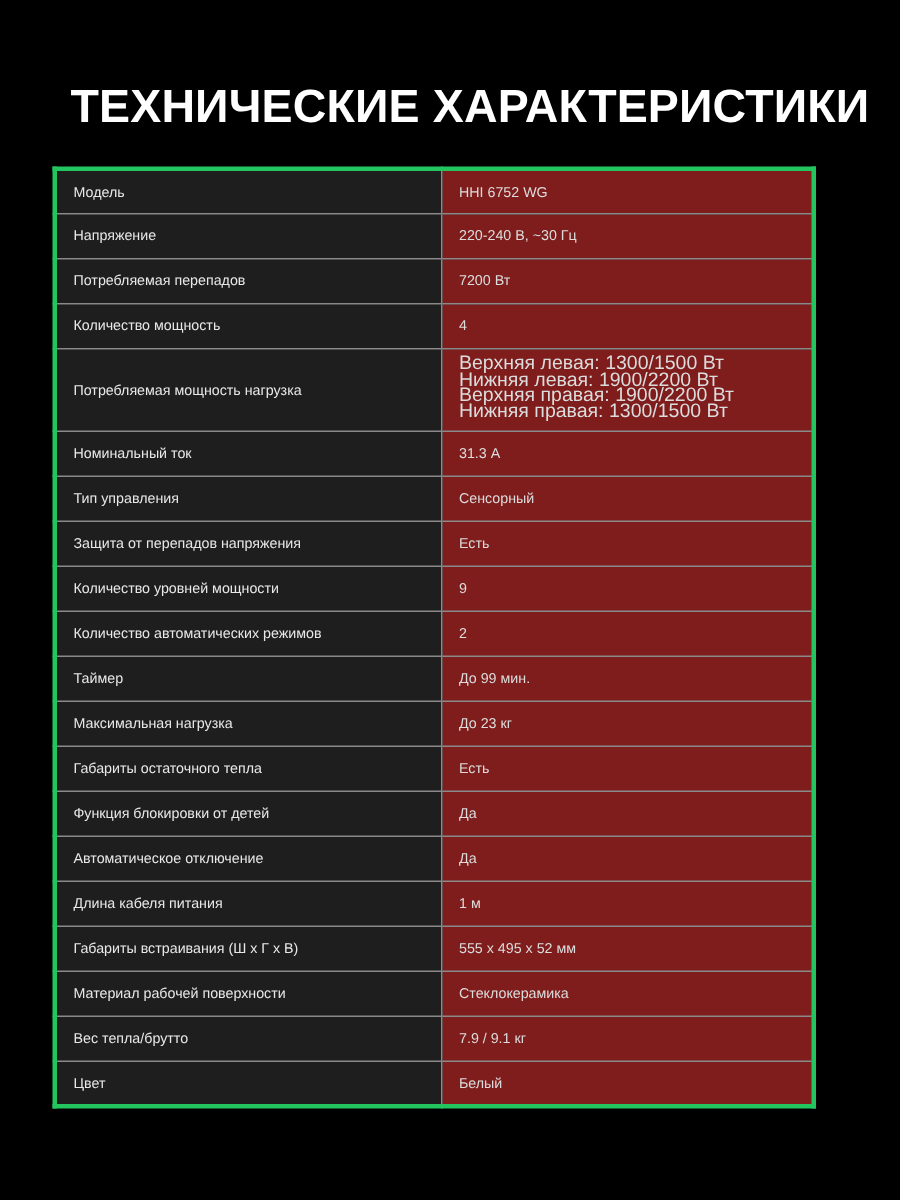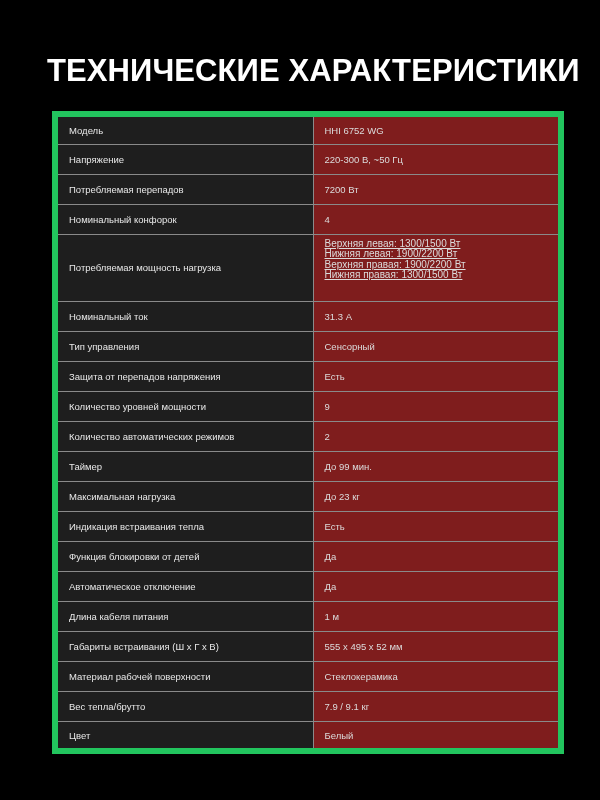--- a/index.html
+++ b/index.html
@@ -36,26 +36,26 @@
     font-weight: bold;
     letter-spacing: 0.1px;
     line-height: 36px;
     color: #ffffff;
     white-space: nowrap;
   }
 
   
   .spec-table {
     position: absolute;
-    left: 52px;
+    left: 35px;
     top: 111px;
     width: 506px;
     border-collapse: collapse;
     table-layout: fixed;
-    border: 6px solid #22c55e;
+    border: 3px solid #22c55e;
   }
 
   .spec-table tr {
     height: 30px;
   }
 
   .spec-table td {
     border: 1px solid #8a8a8a;
     padding: 0 11px;
     vertical-align: middle;
@@ -74,50 +74,49 @@
     width: 248px;
     background: #7f1d1d;
     color: #dcdcdc;
   }
 
   
   tr.row-tall { height: 50px; }
 
   td.cell-value.multiline {
     padding-top: 4px;
-    padding-bottom: 20px;
-    font-size: 10px;
+    padding-bottom: 8px;
+    font-size: 13px;
     line-height: 10.6px;
     white-space: pre-line;
-    text-decoration: underline;
   }
 </style>
 </head>
 <body>
 
 <div class="page">
 
   <h1 class="page-title">ТЕХНИЧЕСКИЕ ХАРАКТЕРИСТИКИ</h1>
 
   <table class="spec-table">
     <tbody>
         <tr>
           <td class="cell-label">Модель</td>
           <td class="cell-value">HHI 6752 WG</td>
         </tr>
         <tr>
           <td class="cell-label">Напряжение</td>
-          <td class="cell-value">220-300 В, ~50 Гц</td>
+          <td class="cell-value">220-240 В, ~30 Гц</td>
         </tr>
         <tr>
           <td class="cell-label">Потребляемая перепадов</td>
           <td class="cell-value">7200 Вт</td>
         </tr>
         <tr>
-          <td class="cell-label">Номинальный конфорок</td>
+          <td class="cell-label">Количество мощность</td>
           <td class="cell-value">4</td>
         </tr>
         <tr class="row-tall">
           <td class="cell-label">Потребляемая мощность нагрузка</td>
           <td class="cell-value multiline">Верхняя левая: 1300/1500 Вт
 Нижняя левая: 1900/2200 Вт
 Верхняя правая: 1900/2200 Вт
 Нижняя правая: 1300/1500 Вт</td>
         </tr>
         <tr>
@@ -142,21 +141,21 @@
         </tr>
         <tr>
           <td class="cell-label">Таймер</td>
           <td class="cell-value">До 99 мин.</td>
         </tr>
         <tr>
           <td class="cell-label">Максимальная нагрузка</td>
           <td class="cell-value">До 23 кг</td>
         </tr>
         <tr>
-          <td class="cell-label">Индикация встраивания тепла</td>
+          <td class="cell-label">Габариты остаточного тепла</td>
           <td class="cell-value">Есть</td>
         </tr>
         <tr>
           <td class="cell-label">Функция блокировки от детей</td>
           <td class="cell-value">Да</td>
         </tr>
         <tr>
           <td class="cell-label">Автоматическое отключение</td>
           <td class="cell-value">Да</td>
         </tr>

